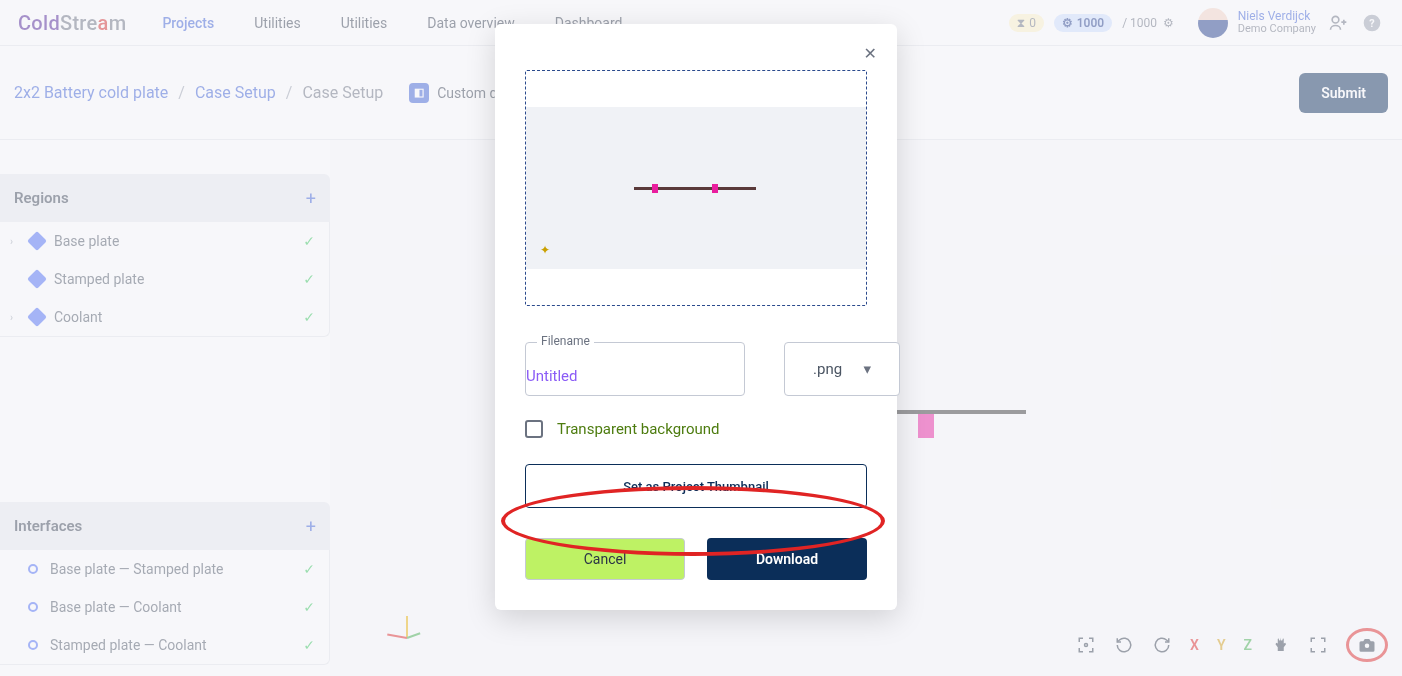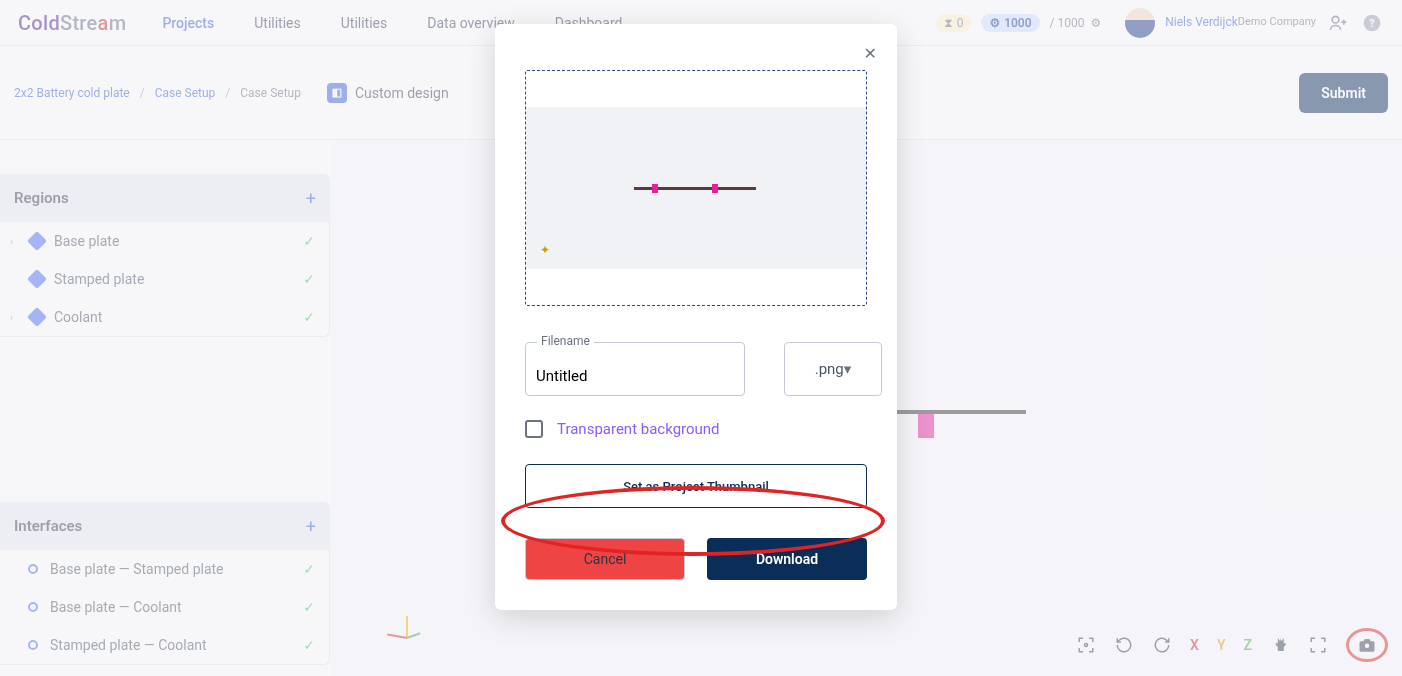--- a/index.html
+++ b/index.html
@@ -11,28 +11,28 @@
   .logo .blue { color: #4c1d95; }
   .logo .red  { color: #d62828; }
   .nav { display: flex; gap: 40px; margin-left: 36px; align-items: flex-end; }
   .nav-item { font-size: 14px; color: #374151; cursor: pointer; }
   .nav-item.active { color: #3b5fd6; font-weight: 500; }
   .header-right { margin-left: auto; display: flex; align-items: center; gap: 10px; }
   .badge-yellow { background: #fef3c7; color: #6b7280; font-size: 12px; padding: 2px 8px; border-radius: 10px; display: flex; align-items: center; gap: 4px; }
   .badge-blue  { background: #cfe0ff; color: #1e3a8a; font-size: 12px; font-weight: 600; padding: 2px 8px; border-radius: 10px; display: flex; align-items: center; gap: 4px; }
   .credit-text { font-size: 12px; color: #6b7280; }
   .avatar { width: 30px; height: 30px; border-radius: 50%; background: linear-gradient(#f5d6c6 40%, #1e3a8a 40%); margin-left: 14px; }
-  .user-block { display: flex; flex-direction: row; line-height: 1.1; }
+  .user-block { display: flex; flex-direction: column; line-height: 1.1; }
   .user-name { font-size: 12px; color: #3b5fd6; }
   .user-company { font-size: 11px; color: #6b7280; }
   .icon-btn { width: 24px; height: 24px; color: #6b7280; cursor: pointer; display: flex; align-items: center; justify-content: center; }
 
   
   .bc-row { display: flex; align-items: center; padding: 0 14px; height: 94px; border-bottom: 1px solid #e5e7eb; background:#fff; }
-  .bc { display: flex; align-items: center; gap: 10px; font-size: 12px; }
+  .bc { display: flex; align-items: center; gap: 10px; font-size: 16px; }
   .bc a { color: #3b5fd6; cursor: pointer; }
   .bc .sep { color: #9ca3af; }
   .bc .cur { color: #6b7280; }
   .custom-chip { margin-left: 26px; display: flex; align-items: center; gap: 8px; color: #374151; font-size: 14px; }
   .custom-chip .cicon { width: 20px; height: 20px; background: #3b5fd6; border-radius: 4px; display:inline-flex;align-items:center;justify-content:center;color:#fff;font-size:11px;font-weight:700; }
   .submit-btn { margin-left: auto; background: #0b2e59; color: #fff; font-size: 14px; font-weight: 600; padding: 12px 22px; border: none; border-radius: 6px; cursor: pointer; }
 
   
   .sidebar { position: absolute; left: 0; top: 174px; width: 330px; bottom: 0; }
   .panel-head { background: #e8eaef; height: 48px; display: flex; align-items: center; padding: 0 14px; font-weight: 600; color: #374151; font-size: 15px; border-radius: 0 6px 0 0; }
@@ -67,29 +67,29 @@
   .modal { position: absolute; left: 495px; top: 24px; width: 402px; background: #fff; border-radius: 6px; box-shadow: 0 8px 30px rgba(0,0,0,.15); padding: 28px 30px 30px; }
   .modal h2 { font-size: 24px; color: #2b3446; font-weight: 500; }
   .modal .close { position: absolute; right: 20px; top: 20px; color: #6b7280; cursor: pointer; font-size: 16px; }
   .preview-box { margin-top: 18px; height: 236px; border: 1.5px dashed #2b4a8d; border-radius: 2px; background: #fff; position: relative; }
   .preview-inner { position: absolute; left: 0; right: 0; top: 36px; bottom: 36px; background: #f0f2f6; }
   .preview-model { position: absolute; left: 108px; top: 80px; width: 122px; height: 3px; background: #5a3a3a; }
   .preview-leg { position: absolute; top: -3px; width: 6px; height: 9px; background: #e91e9e; }
   .preview-gizmo { position: absolute; left: 14px; bottom: 12px; font-size: 12px; color: #caa000; }
   .field-row { display: flex; gap: 39px; margin-top: 36px; }
   .field { position: relative; }
-  .field input, .field .select { height: 54px; border: 1px solid #c4c9d4; border-radius: 4px; padding: 14px 10px 0; font-size: 15px; color: #000000; background: #fff; }
+  .field input, .field .select { height: 54px; border: 1px solid #c4c9d4; border-radius: 4px; padding: 14px 0 0; font-size: 15px; color: #8b5cf6; background: #fff; }
   .field.fn input { width: 220px; }
-  .field.ext .select { width: 98px; display: flex; align-items: center; justify-content: center; padding: 0 4px; cursor: pointer; color:#4b5563; }
+  .field.ext .select { width: 116px; display: flex; align-items: center; justify-content: space-between; padding: 0 28px; cursor: pointer; color:#4b5563; }
   .field label { position: absolute; left: 12px; top: -8px; background: #fff; padding: 0 4px; font-size: 12px; color: #6b7280; }
-  .checkbox-row { margin-top: 24px; display: flex; align-items: flex-end; gap: 14px; color: #8b5cf6; font-size: 15px; }
+  .checkbox-row { margin-top: 24px; display: flex; align-items: flex-end; gap: 14px; color: #4d7c0f; font-size: 15px; }
   .checkbox { width: 18px; height: 18px; border: 2px solid #6b7280; border-radius: 3px; cursor: pointer; }
   .thumb-btn { margin-top: 26px; width: 100%; height: 44px; border: 1px solid #0b2e59; background: #fff; color: #0b2e59; font-size: 13px; font-weight: 500; border-radius: 4px; cursor: pointer; }
   .btn-row { margin-top: 30px; display: flex; gap: 22px; }
-  .btn-cancel { flex: 0 0 160px; height: 42px; border: 1px solid #c4c9d4; background: #ef4444; color: #2b3446; font-size: 14px; border-radius: 4px; cursor: pointer; }
+  .btn-cancel { flex: 0 0 160px; height: 42px; border: 1px solid #c4c9d4; background: #bef264; color: #2b3446; font-size: 14px; border-radius: 4px; cursor: pointer; }
   .btn-download { flex: 0 0 160px; height: 42px; background: #0b2e59; color: #fff; font-size: 14px; font-weight: 600; border: none; border-radius: 4px; cursor: pointer; }
 
   
   .anno-ellipse { position: absolute; border: 4px solid #e02424; border-radius: 50%; pointer-events: none; }
 </style>
 </head>
 <body>
 
 <div class="header">
   <div class="logo"><span class="blue">Cold</span><span>Stre</span><span class="red">a</span><span>m</span></div>

